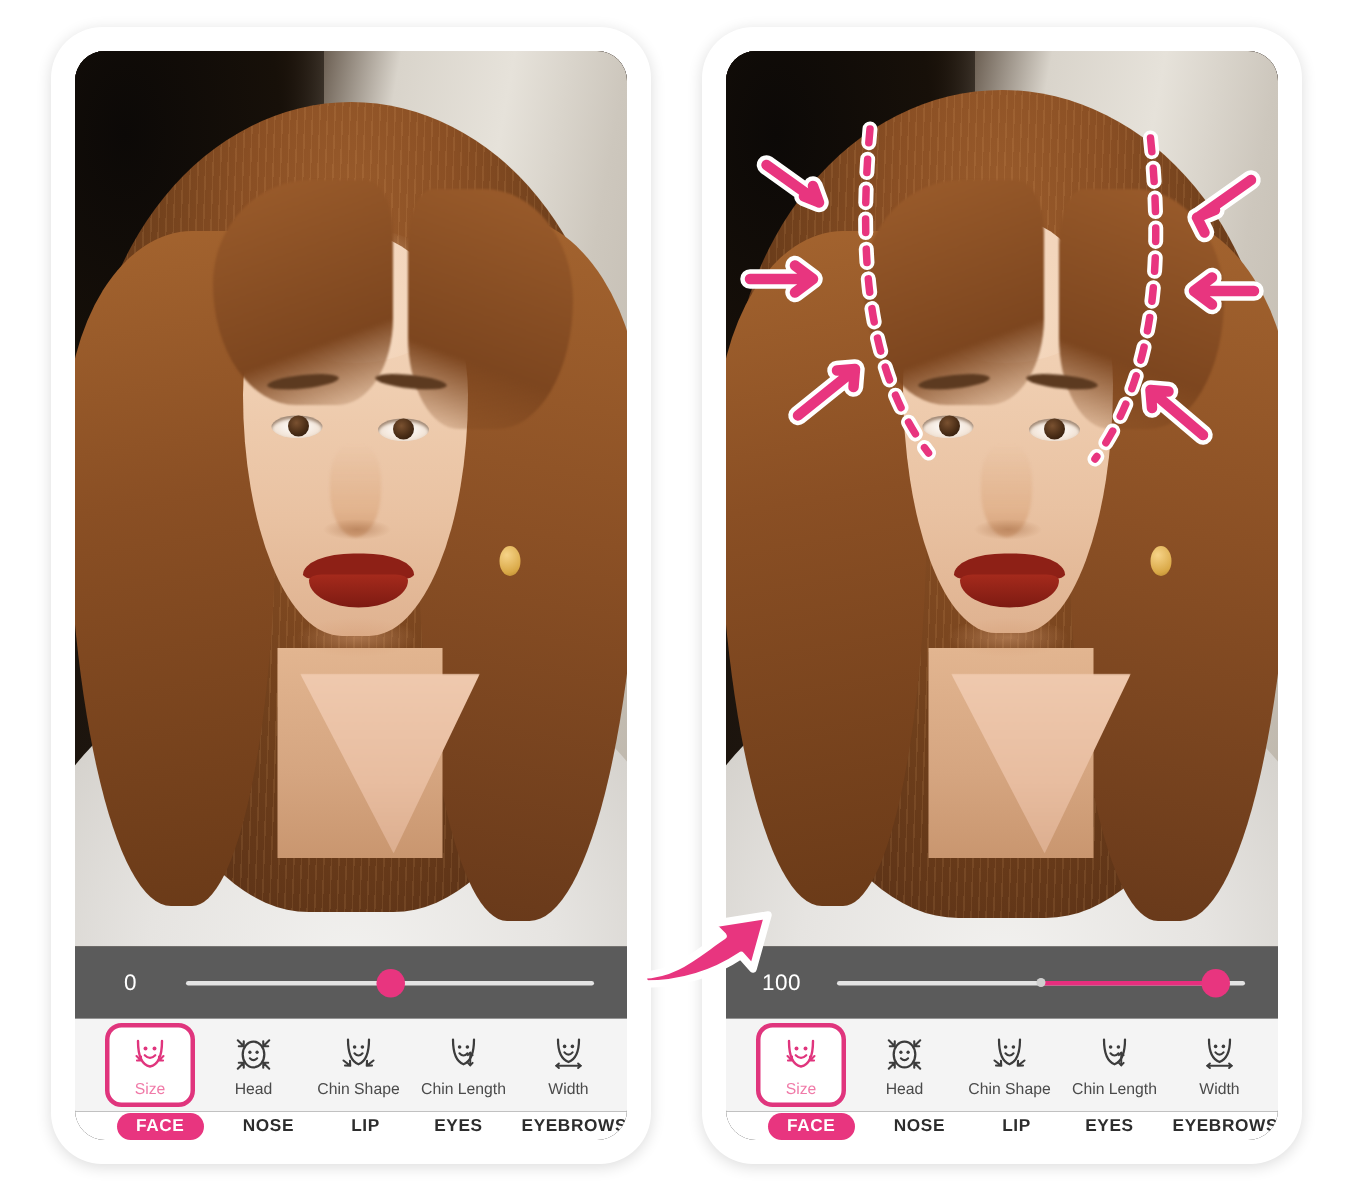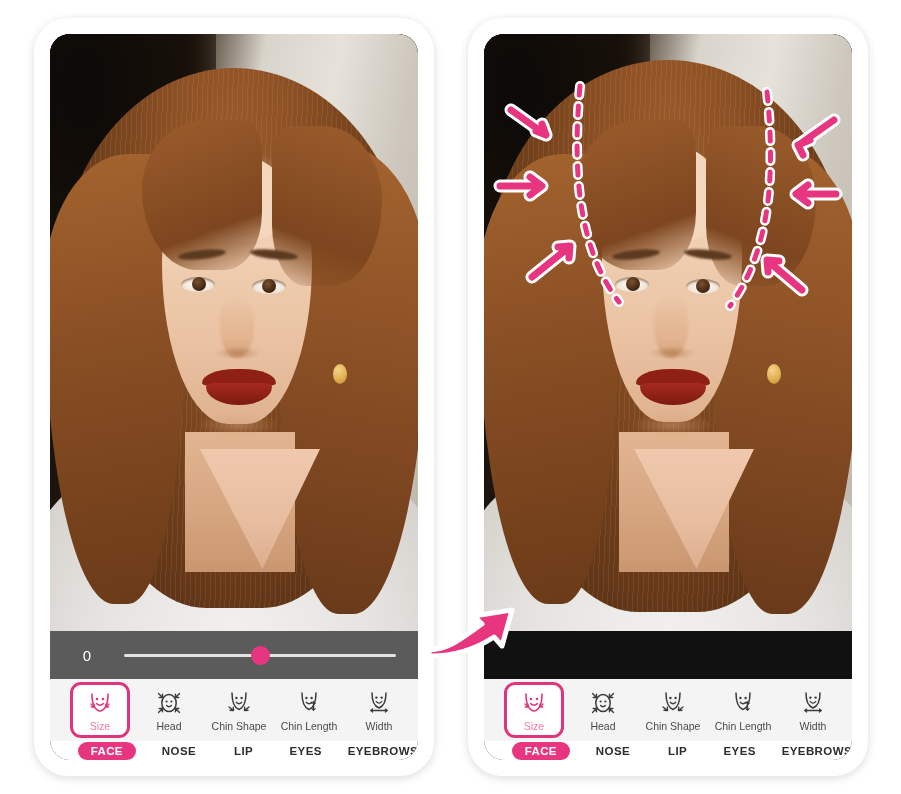--- a/index.html
+++ b/index.html
@@ -455,20 +455,29 @@
             <path d="M352 160 L314 160 M324 151 L312 160 L324 169" fill="none" stroke="#ffffff" stroke-width="13" stroke-linecap="round" stroke-linejoin="round"></path>
             <path d="M352 160 L314 160 M324 151 L312 160 L324 169" fill="none" stroke="#e8357f" stroke-width="7" stroke-linecap="round" stroke-linejoin="round"></path>
           </g>
           <g>
             <path d="M318 256 L285 228 M295 227 L283 226 L284 238" fill="none" stroke="#ffffff" stroke-width="13" stroke-linecap="round" stroke-linejoin="round"></path>
             <path d="M318 256 L285 228 M295 227 L283 226 L284 238" fill="none" stroke="#e8357f" stroke-width="7" stroke-linecap="round" stroke-linejoin="round"></path>
           </g>
         </svg>
       </div>
 
+      <div class="sliderbar">
+        <div class="slider-value">100</div>
+        <div class="slider-track-wrap">
+          <div class="track"></div>
+          <div class="track-fill" style="left:50%;width:43%;"></div>
+          <div class="center-dot"></div>
+          <div class="knob" style="left:93%;"></div>
+        </div>
+      </div>
 
       <div class="tools">
 
         <div class="tool active">
           <div class="glyph">
             <svg width="26" height="24" viewBox="0 0 26 24">
               <path d="M5 3 C5 14, 8 19, 13 20 C18 19, 21 14, 21 3" fill="none" stroke="#e0357d" stroke-width="1.6" stroke-linecap="round"></path>
               <circle cx="10" cy="8" r="1.3" fill="#e0357d"></circle>
               <circle cx="16" cy="8" r="1.3" fill="#e0357d"></circle>
               <path d="M9.5 12.5 Q13 16 16.5 12.5" fill="none" stroke="#e0357d" stroke-width="1.5" stroke-linecap="round"></path>

